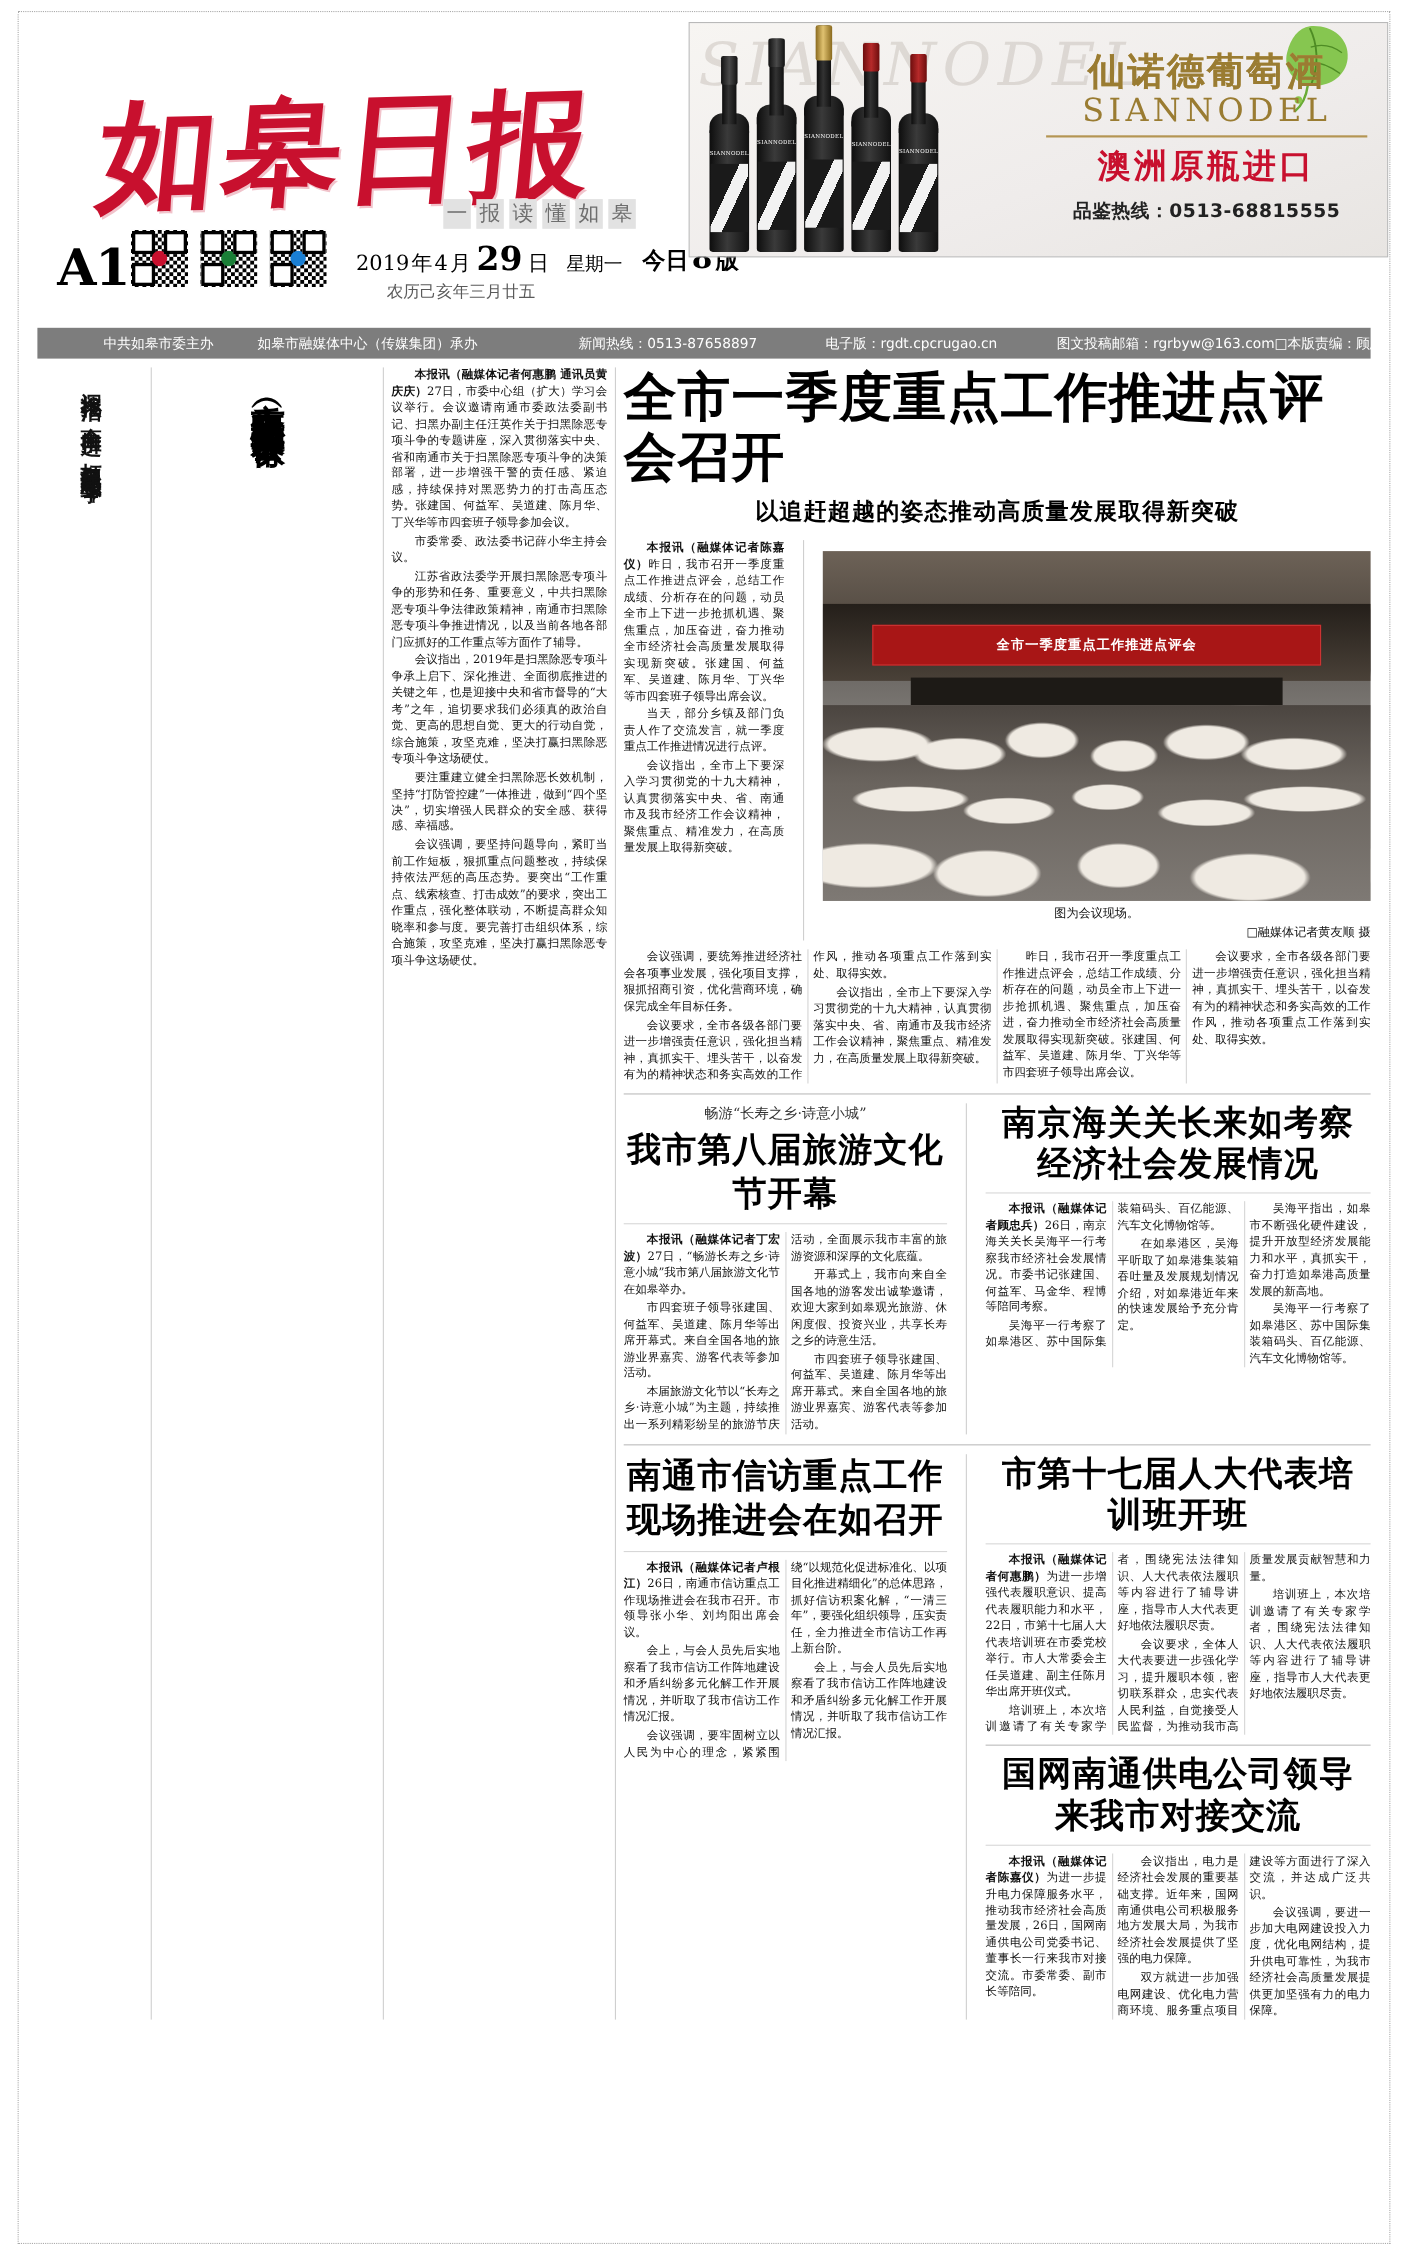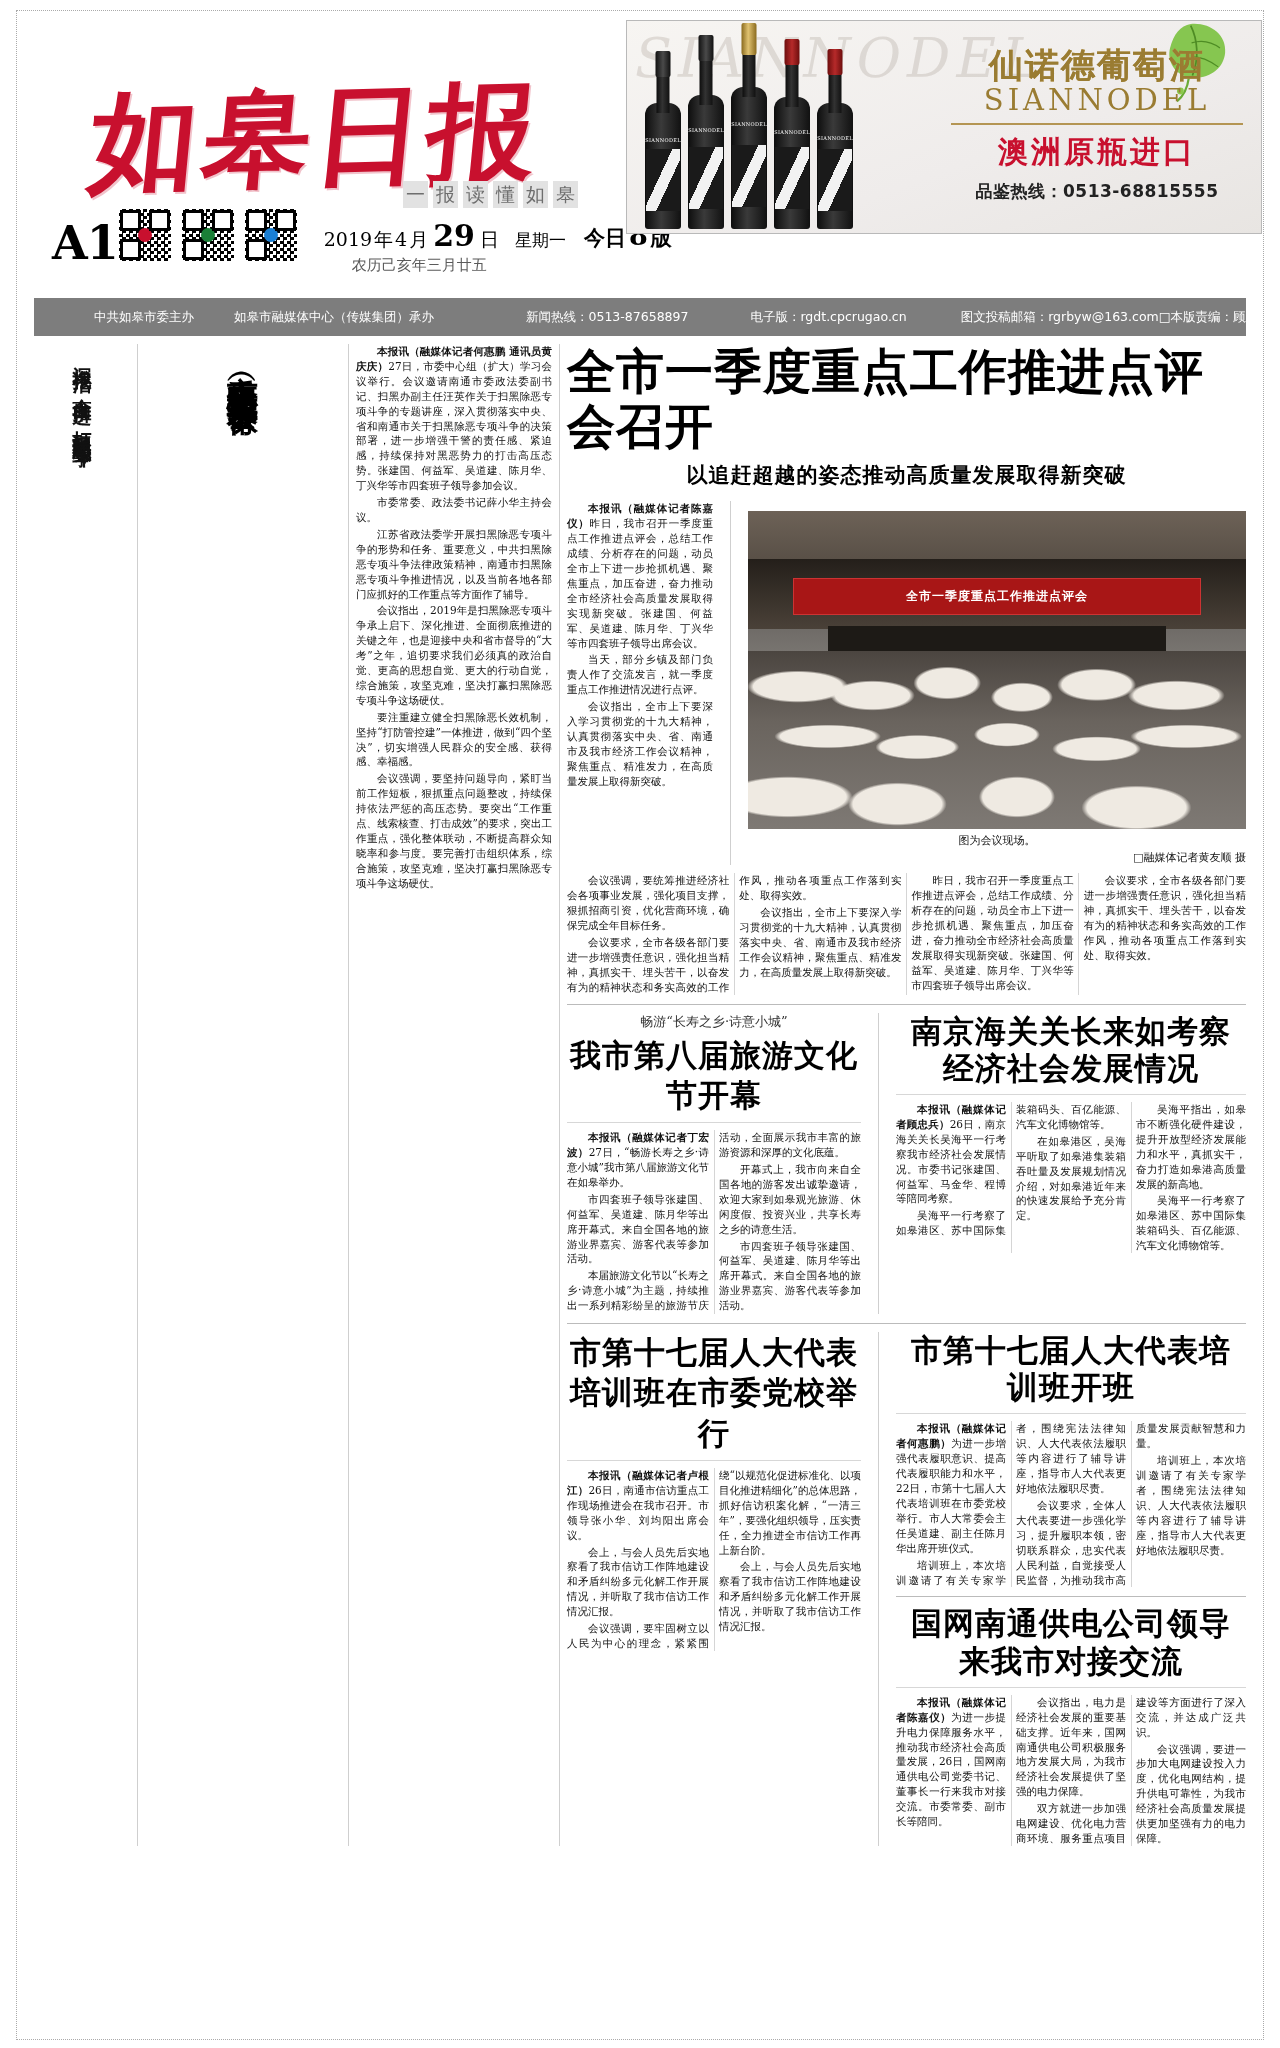--- a/index.html
+++ b/index.html
@@ -205,21 +205,21 @@
     letter-spacing:.5px;
   }
   .leaf{
     position:absolute;right:26px;top:-4px;width:92px;height:86px;
   }
 
   
   .infobar{
     margin:6px 18px 0 18px;
     background:#7d7d7d;color:#fff;
-    height:38px;display:flex;align-items:center;
+    height:28px;display:flex;align-items:center;
     font-size:12.5px;
     padding:0 12px;
     box-sizing:border-box;
   }
   .infobar .g{white-space:nowrap;}
   .ib1{margin-left:48px;}
   .ib2{margin-left:40px;}
   .ib3{margin-left:92px;}
   .ib4{margin-left:62px;}
   .ib5{margin-left:54px;}
@@ -578,21 +578,21 @@
               <p>吴海平一行考察了如皋港区、苏中国际集装箱码头、百亿能源、汽车文化博物馆等。</p>
             </div>
           </div>
         </div>
       </div>
 
       <div class="hrule"></div>
 
       <div style="display:flex;gap:10px">
         <div style="width:294px;flex:0 0 294px">
-          <div class="hl-small">市第十七届人大代表培训班在市委党校举行</div>
+          <div class="hl-small">南通市信访重点工作现场推进会在如召开</div>
           <div class="hrule-thin"></div>
           <div class="cols2">
             <div class="btext">
               <p><span class="byline">本报讯（融媒体记者卢根江）</span><span>26日，南通市信访重点工作现场推进会在我市召开。市领导张小华、刘均阳出席会议。</span></p>
               <p>会上，与会人员先后实地察看了我市信访工作阵地建设和矛盾纠纷多元化解工作开展情况，并听取了我市信访工作情况汇报。</p>
               <p>会议强调，要牢固树立以人民为中心的理念，紧紧围绕“以规范化促进标准化、以项目化推进精细化”的总体思路，抓好信访积案化解，“一清三年”，要强化组织领导，压实责任，全力推进全市信访工作再上新台阶。</p>
               <p>会上，与会人员先后实地察看了我市信访工作阵地建设和矛盾纠纷多元化解工作开展情况，并听取了我市信访工作情况汇报。</p>
             </div>
           </div>
         </div>

